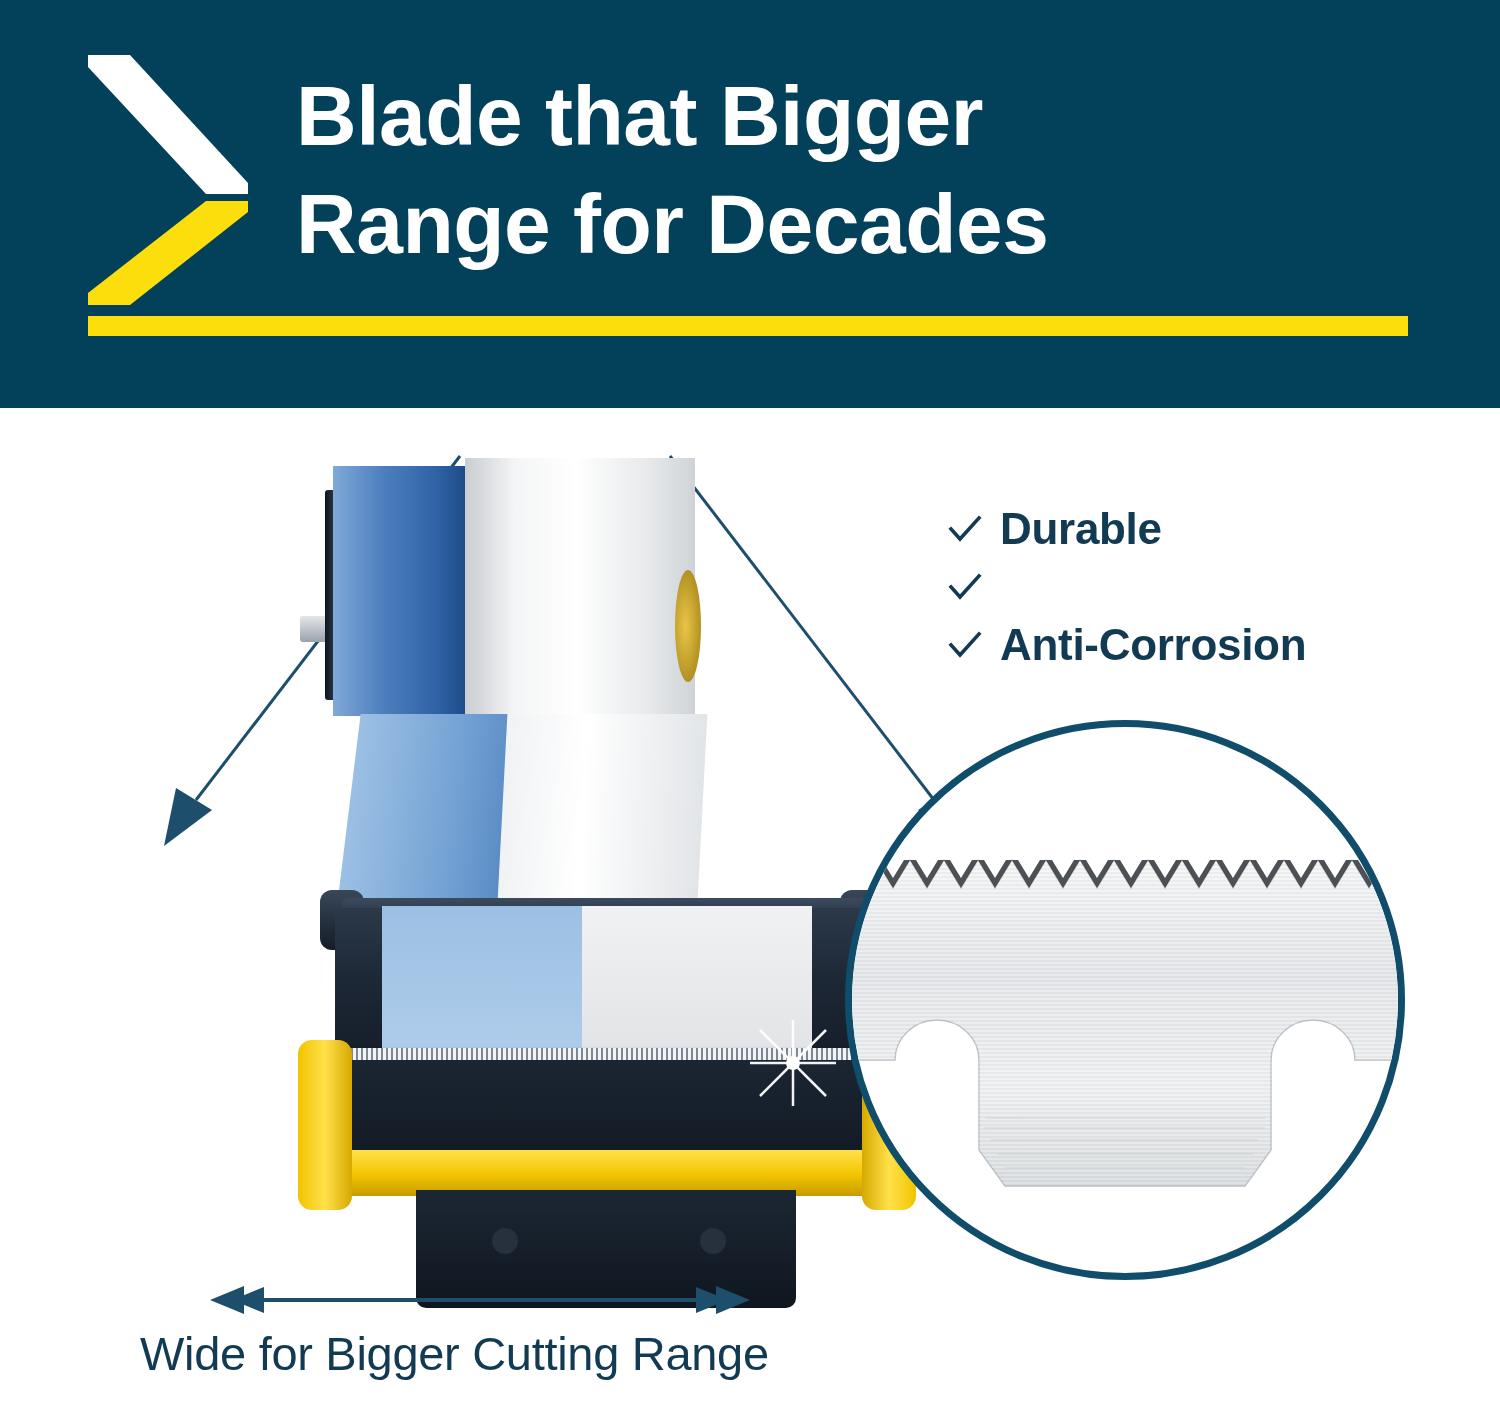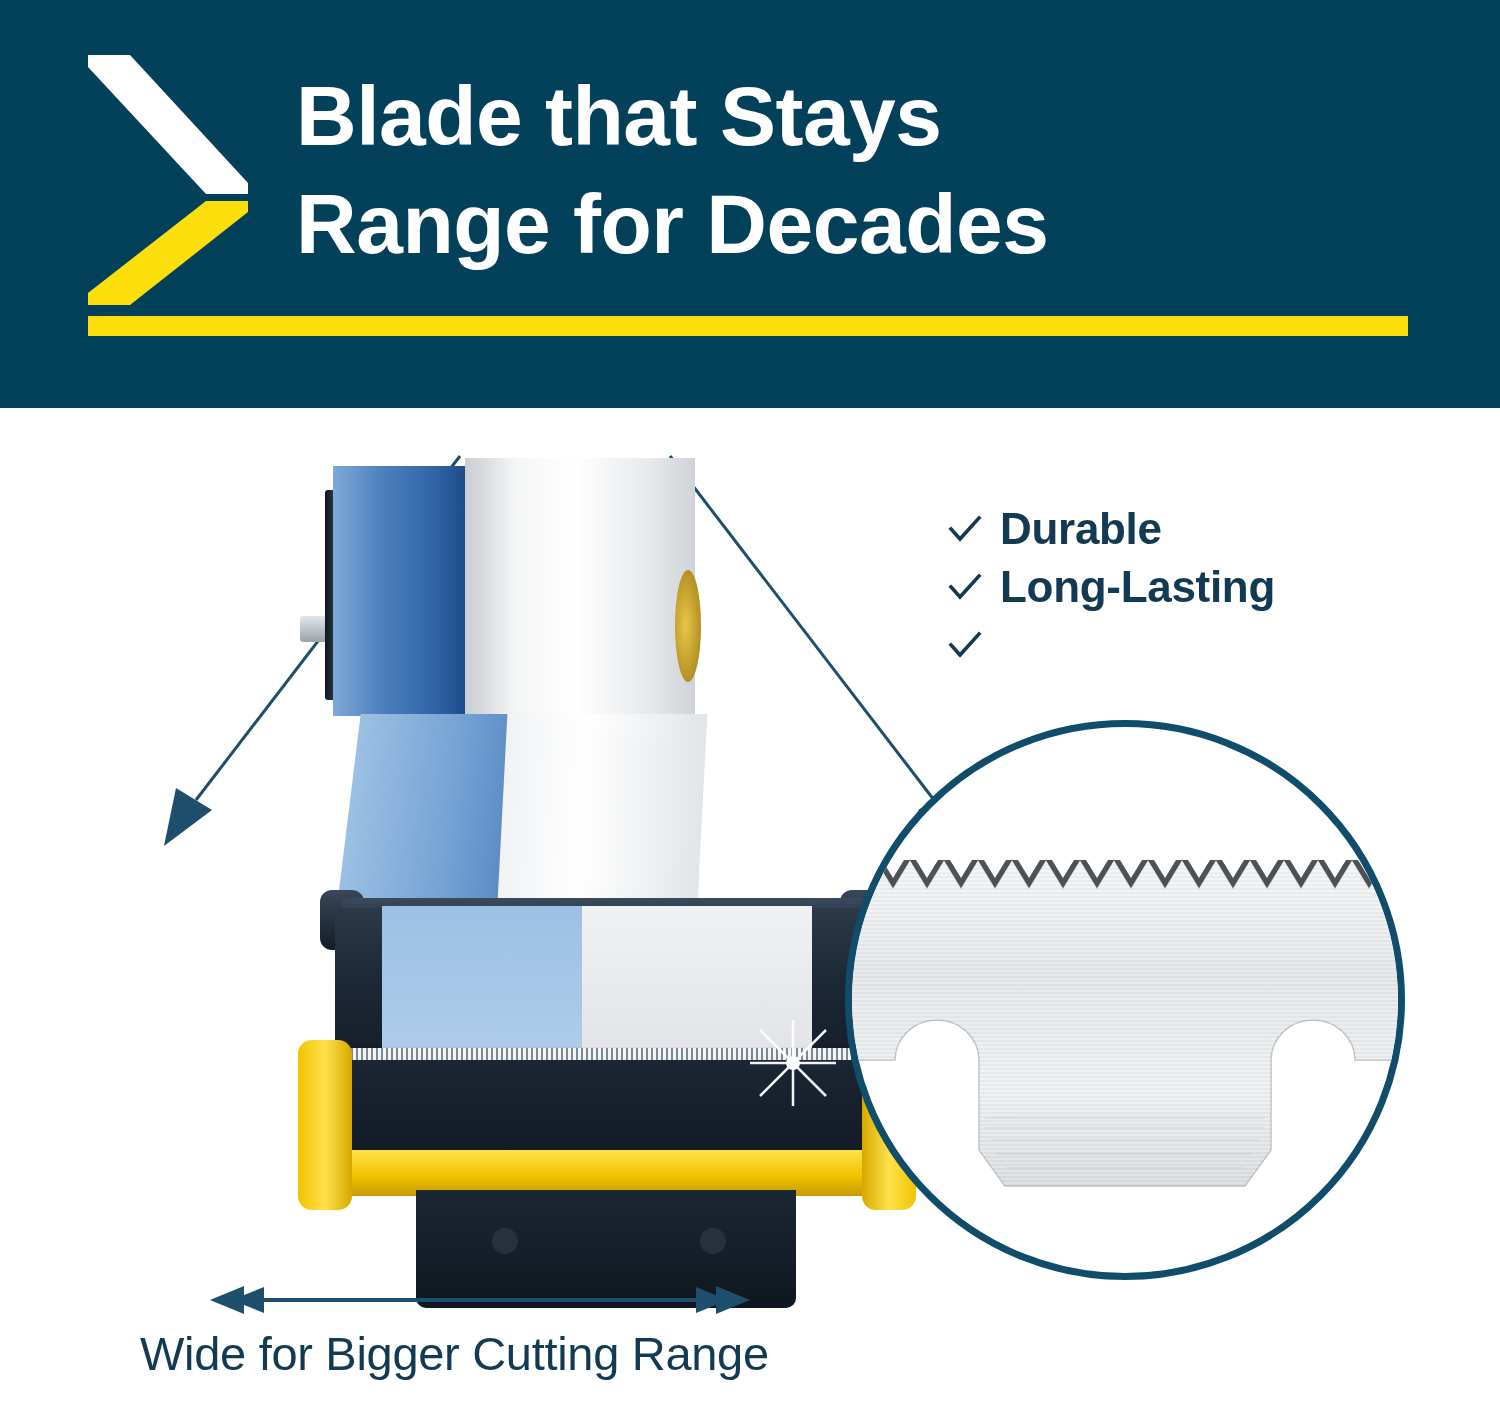--- a/index.html
+++ b/index.html
@@ -196,21 +196,21 @@
 <body>
 
 <div id="header-banner">
 
   <svg id="chevron-logo" viewBox="0 0 160 250">
     <polygon points="0,0 42,0 160,128 160,139 118,139 0,12" fill="#FFFFFF"></polygon>
     <polygon points="118,146 160,146 160,157 42,250 0,250 0,238" fill="#FCDE0C"></polygon>
   </svg>
 
   <div id="header-title">
-    <span class="title-line">Blade that Stays</span>
+    <span class="title-line">Blade that Bigger</span>
     <span class="title-line">Range for Decades</span>
   </div>
 
   <div id="header-rule"></div>
 </div>
 
 <div id="main-content">
 
   <div id="product-photo">
 
@@ -278,27 +278,27 @@
       <svg class="feature-check" viewBox="0 0 34 34">
         <polyline points="3,17 12,27 31,6" fill="none" stroke="#123A52" stroke-width="3.6" stroke-linecap="square" stroke-linejoin="miter"></polyline>
       </svg>
       <span class="feature-label">Durable</span>
     </div>
 
     <div class="feature-item">
       <svg class="feature-check" viewBox="0 0 34 34">
         <polyline points="3,17 12,27 31,6" fill="none" stroke="#123A52" stroke-width="3.6" stroke-linecap="square" stroke-linejoin="miter"></polyline>
       </svg>
-      <span class="feature-label">Long-Lasting</span>
     </div>
 
     <div class="feature-item">
       <svg class="feature-check" viewBox="0 0 34 34">
         <polyline points="3,17 12,27 31,6" fill="none" stroke="#123A52" stroke-width="3.6" stroke-linecap="square" stroke-linejoin="miter"></polyline>
       </svg>
+      <span class="feature-label">Anti-Corrosion</span>
     </div>
   </div>
 
   <div id="blade-closeup">
     <svg class="blade-svg" width="560" height="560" viewBox="0 0 560 560">
       <defs>
         <linearGradient id="steelGrad" x1="0" y1="0" x2="0" y2="1">
           <stop offset="0%" stop-color="#f4f5f6"></stop>
           <stop offset="35%" stop-color="#e3e5e8"></stop>
           <stop offset="70%" stop-color="#eef0f1"></stop>

